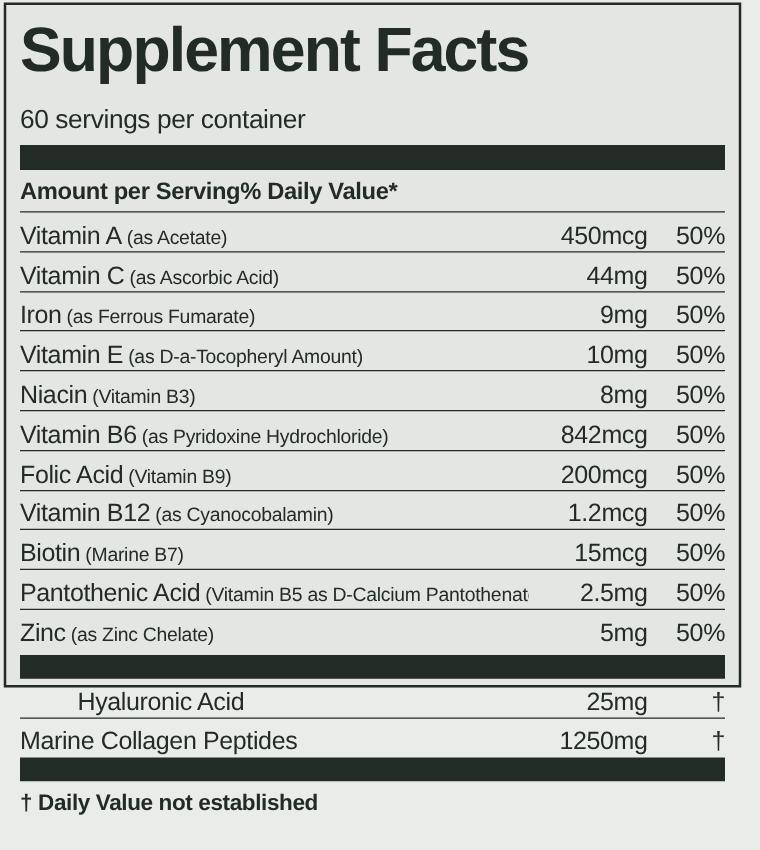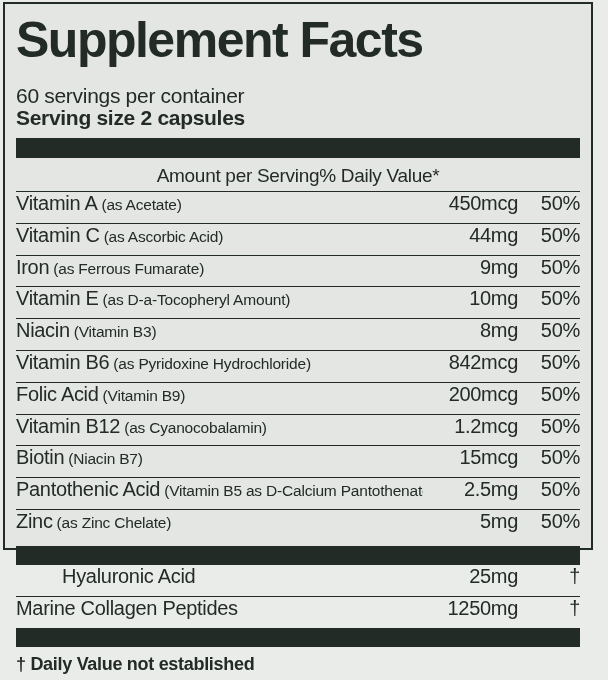--- a/index.html
+++ b/index.html
@@ -25,43 +25,42 @@
   .title{
     font-size:50px;line-height:1.04;font-weight:700;
     letter-spacing:-1.5px;margin:6px 0 0 0;white-space:nowrap;
   }
   .servings{font-size:21px;line-height:22px;margin-top:19px;letter-spacing:-0.3px;}
   .serving-size{font-size:21px;line-height:22px;font-weight:700;letter-spacing:-0.3px;}
   .bar{height:20px;background:var(--ink);margin-top:9px;}
   .bar-mid{height:19px;margin-top:5px;}
   .bar-bottom{height:19px;margin-top:1px;}
   .hdr-row{
-    display:flex;justify-content:center;align-items:flex-end;
-    font-weight:400;font-size:19px;letter-spacing:-0.3px;
+    display:flex;justify-content:flex-start;align-items:flex-end;
+    font-weight:700;font-size:19px;letter-spacing:-0.3px;
     padding:7px 0 4px 0;
   }
   .row{
-    display:flex;align-items:flex-start;
+    display:flex;align-items:flex-end;
     border-top:1.8px solid var(--ink);
     height:30.8px;font-size:20px;letter-spacing:-0.3px;white-space:nowrap;
   }
   #other-rows .row:first-child{border-top:none;margin-left:46px;}
   .nm{flex:1;overflow:hidden;}
   .nm-detail{font-size:15.5px;margin-left:4px;letter-spacing:-0.2px;}
   .amt{text-align:right;min-width:95px;}
   .dv{text-align:right;width:62px;}
   .footnote{font-weight:700;font-size:18px;letter-spacing:-0.3px;padding-top:7px;}
 </style>
 </head>
 <body>
 
 <div class="panel">
   <div class="title">Supplement Facts</div>
   <div class="servings">60 servings per container</div>
-  <div class="serving-size">Serving size 2 capsules</div>
 
   <div class="bar"></div>
 
   <div class="hdr-row">
     <span>Amount per Serving</span>
     <span>% Daily Value*</span>
   </div>
 
   <div id="nutrient-rows">
       <div class="row">
@@ -98,21 +97,21 @@
     <span class="nm"><span class="nm-main">Folic Acid</span><span class="nm-detail">(Vitamin B9)</span></span>
     <span class="amt">200mcg</span>
     <span class="dv">50%</span>
   </div>
       <div class="row">
     <span class="nm"><span class="nm-main">Vitamin B12</span><span class="nm-detail">(as Cyanocobalamin)</span></span>
     <span class="amt">1.2mcg</span>
     <span class="dv">50%</span>
   </div>
       <div class="row">
-    <span class="nm"><span class="nm-main">Biotin</span><span class="nm-detail">(Niacin B7)</span></span>
+    <span class="nm"><span class="nm-main">Biotin</span><span class="nm-detail">(Marine B7)</span></span>
     <span class="amt">15mcg</span>
     <span class="dv">50%</span>
   </div>
       <div class="row">
     <span class="nm"><span class="nm-main">Pantothenic Acid</span><span class="nm-detail">(Vitamin B5 as D-Calcium Pantothenate)</span></span>
     <span class="amt">2.5mg</span>
     <span class="dv">50%</span>
   </div>
       <div class="row">
     <span class="nm"><span class="nm-main">Zinc</span><span class="nm-detail">(as Zinc Chelate)</span></span>

